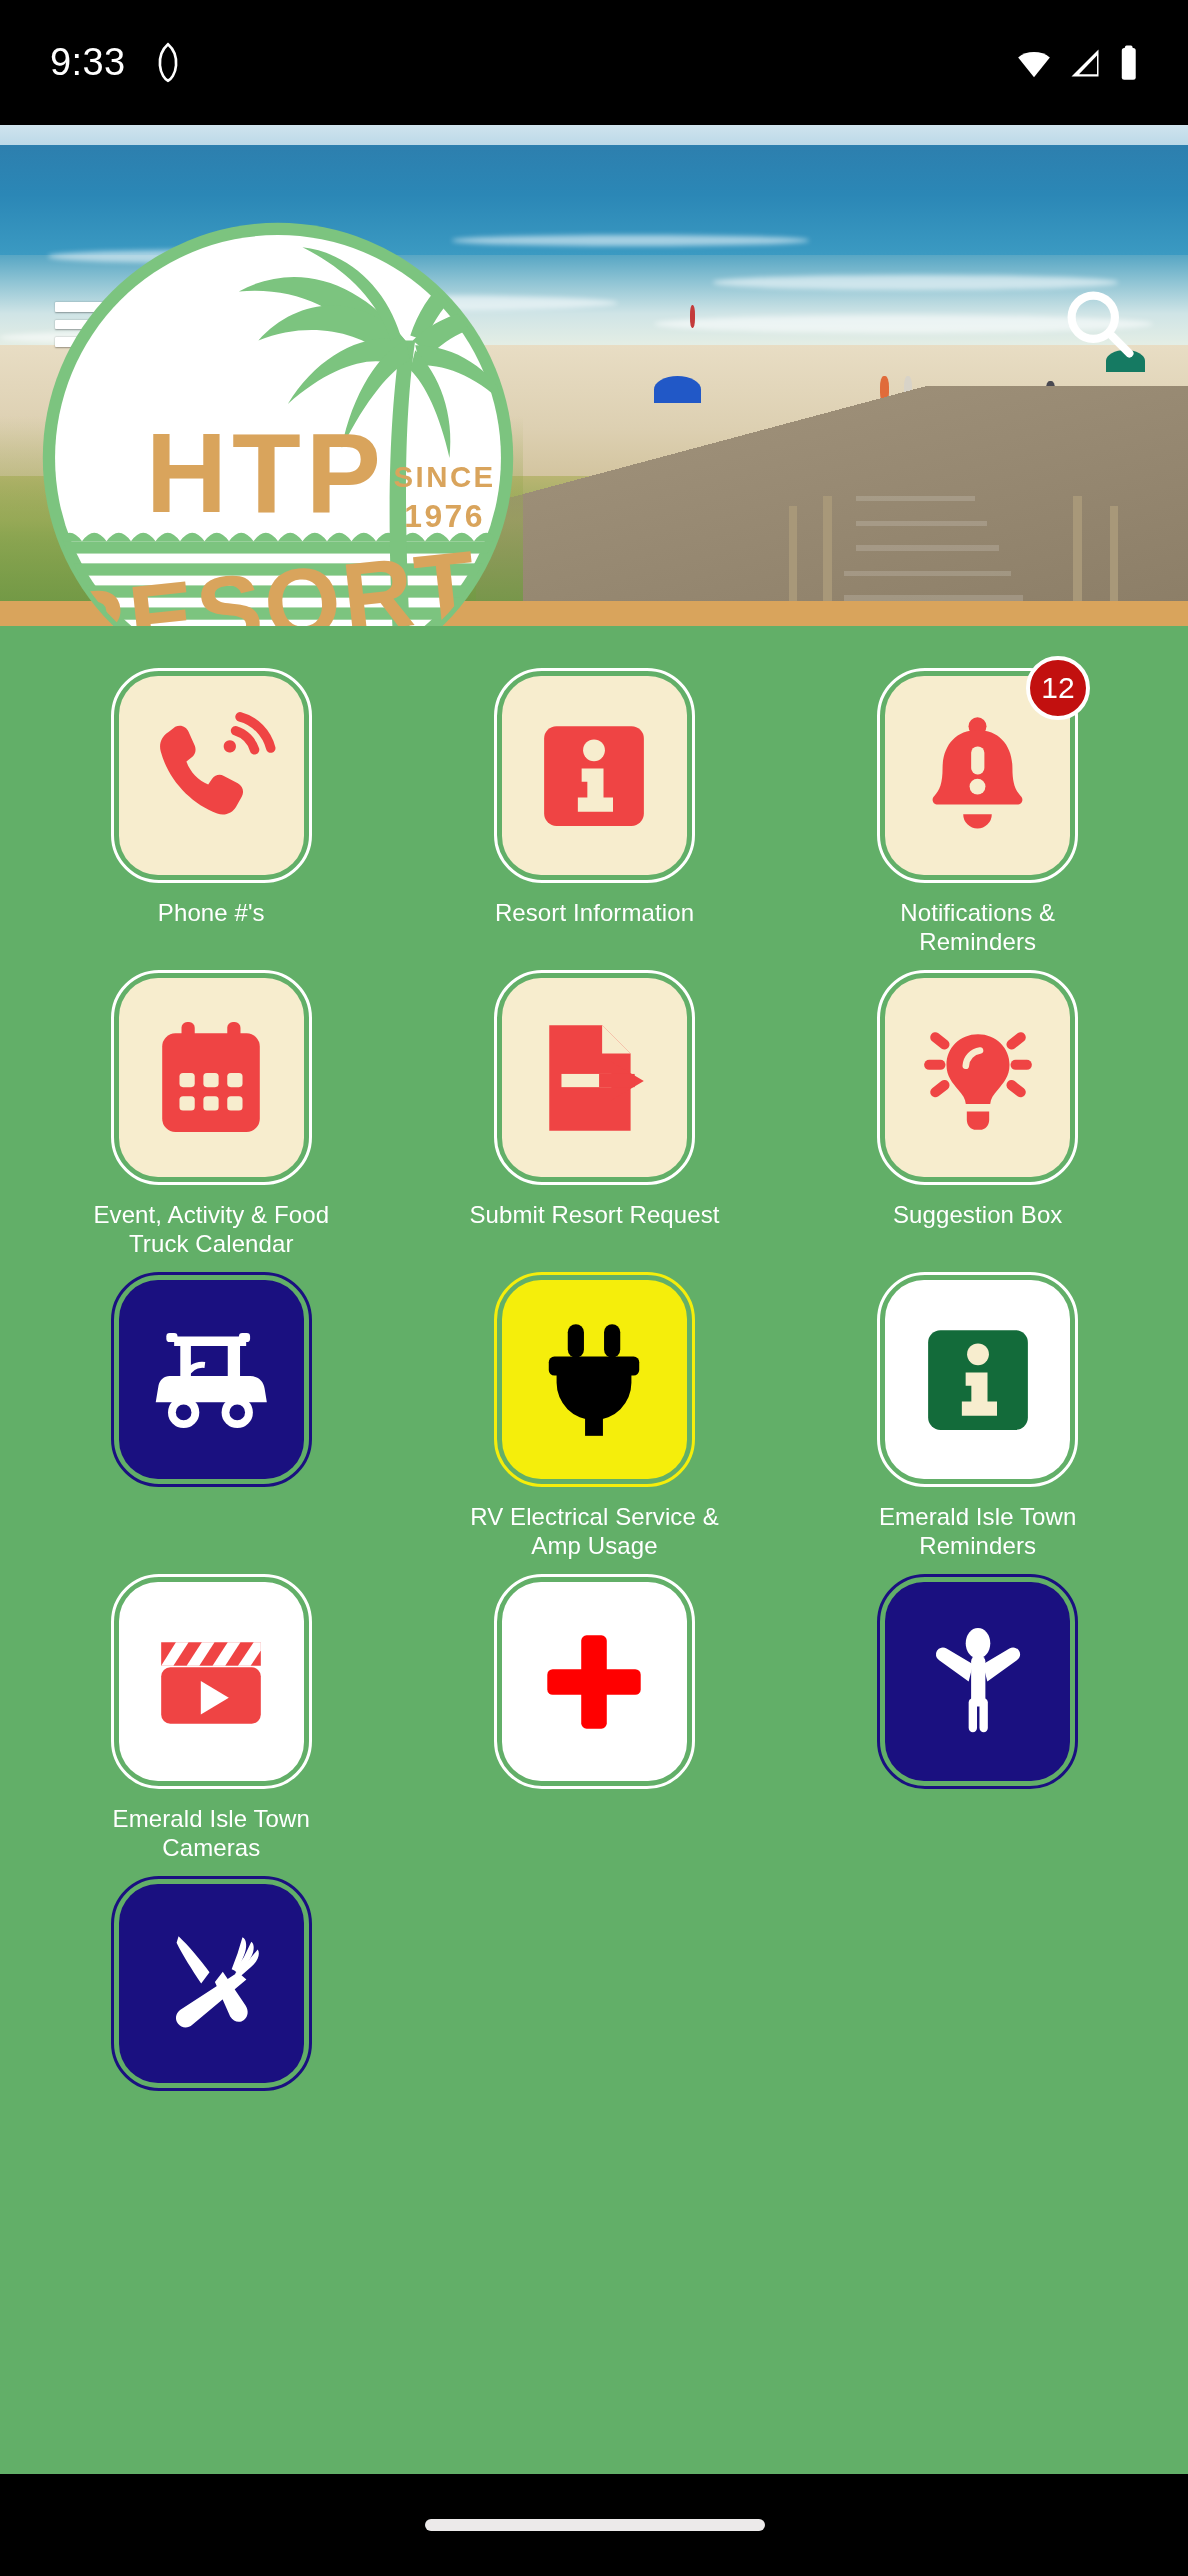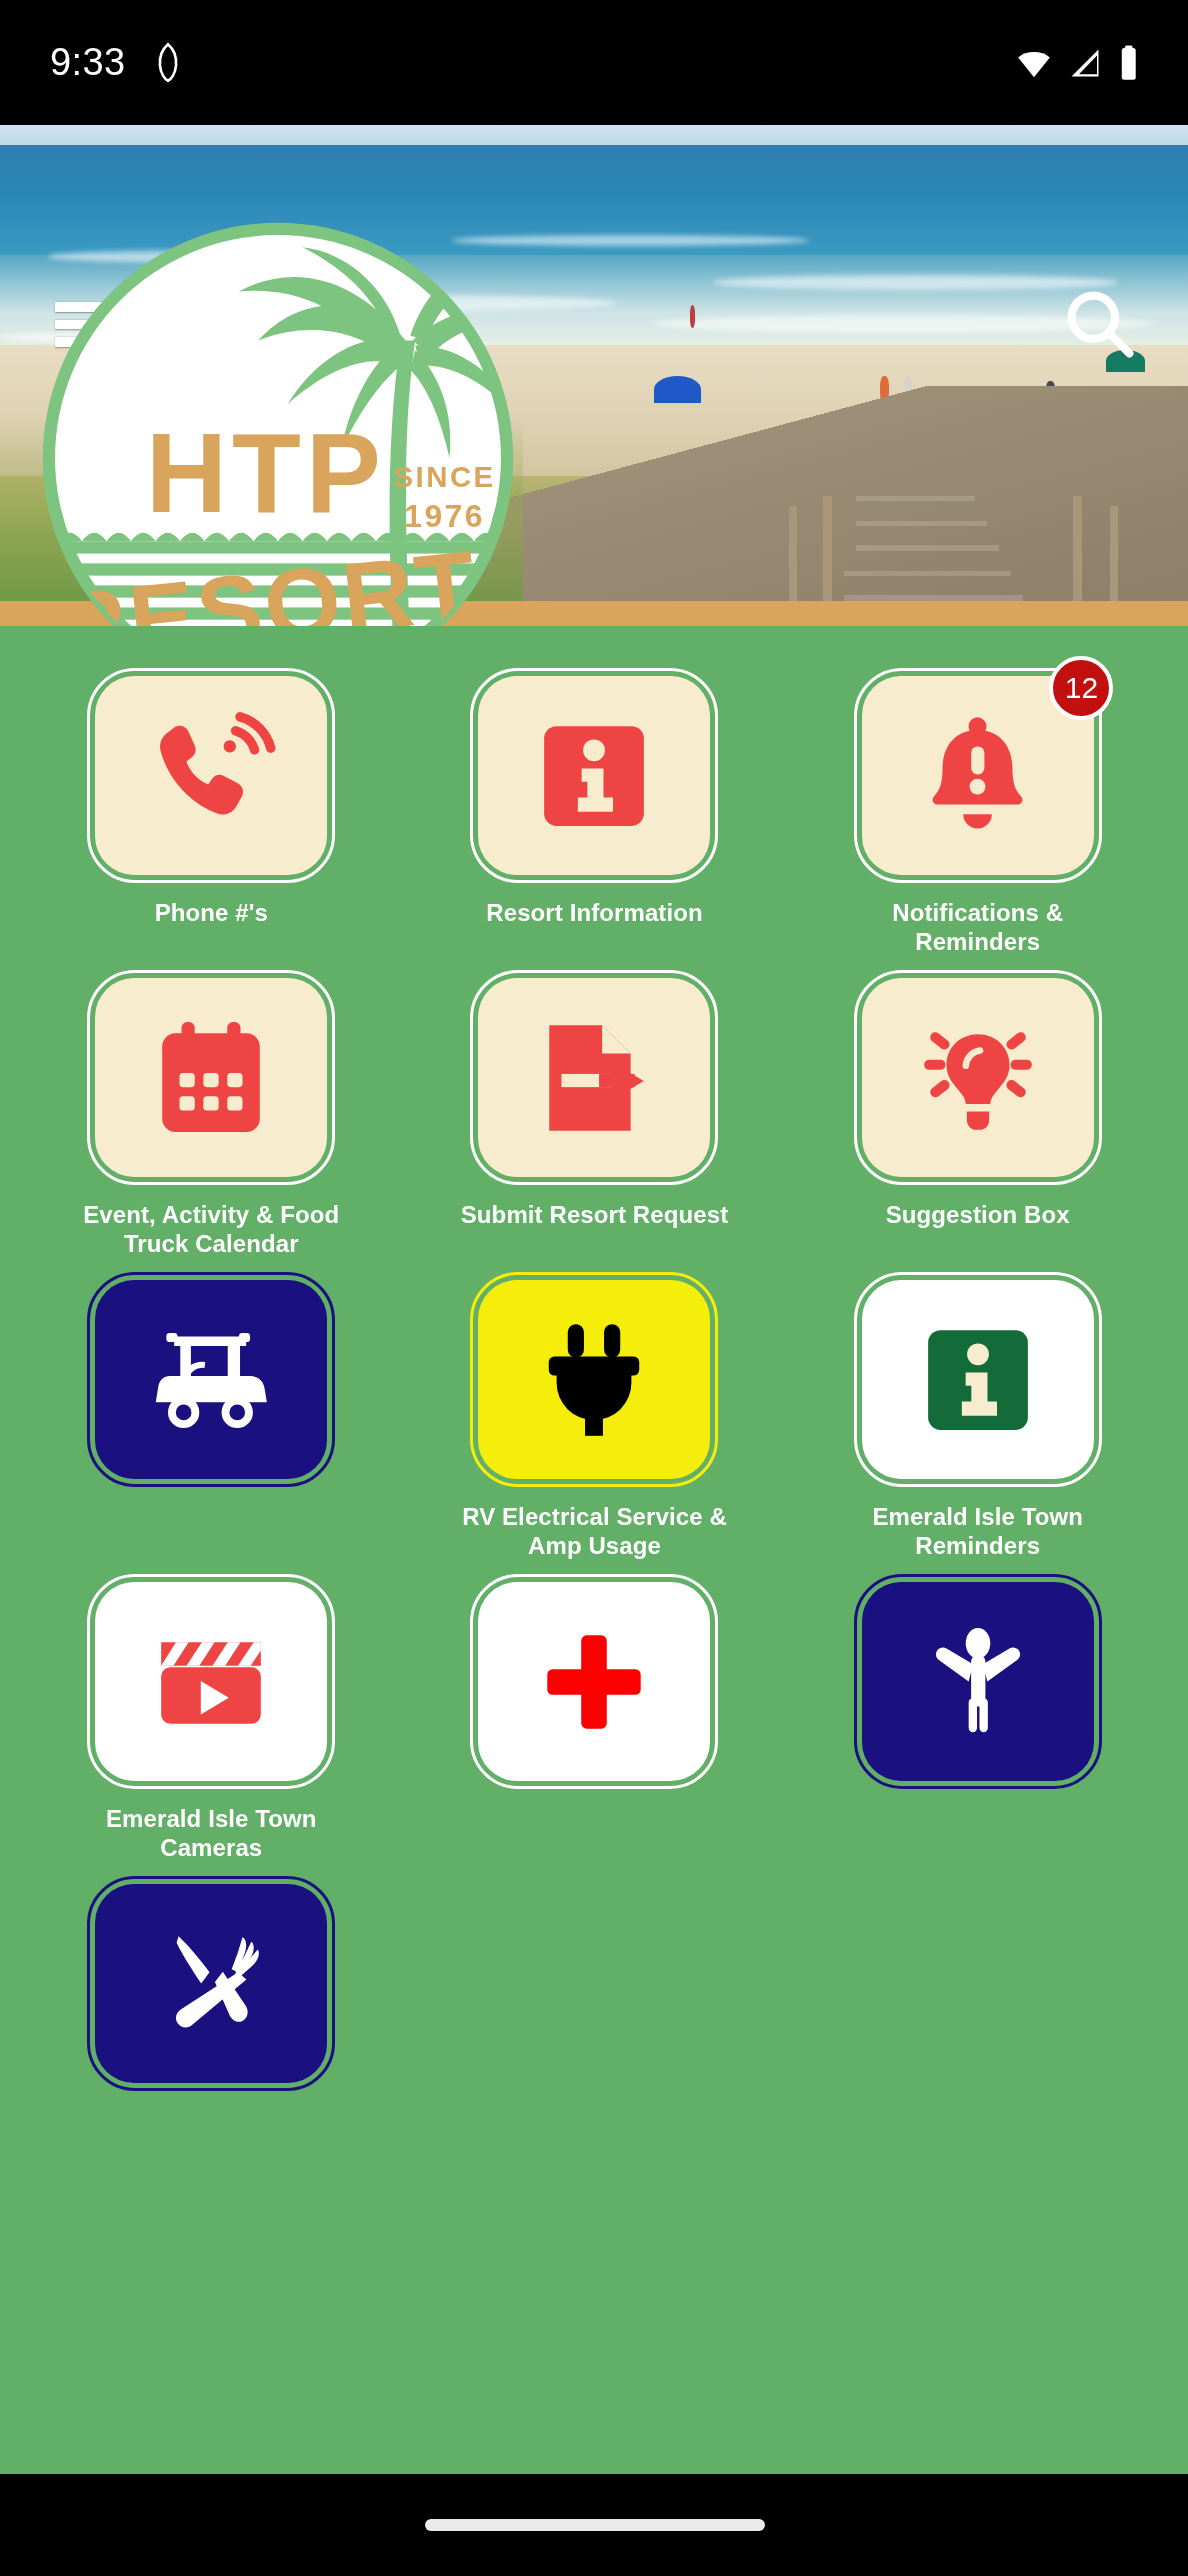--- a/index.html
+++ b/index.html
@@ -69,30 +69,30 @@
 
   
   .grid {
     position:absolute; top:626px; left:0; width:1189px;
     padding: 50px 19.7px 0 19.7px;
     display:grid; grid-template-columns: repeat(3, 1fr);
     row-gap: 21.5px;
   }
   .tile { display:flex; flex-direction:column; align-items:center; cursor:pointer; }
   .tile-box {
-    position:relative; width:232px; height:199px; border-radius:39px;
+    position:relative; width:185px; height:199px; border-radius:39px;
     display:flex; align-items:center; justify-content:center;
   }
   
   .tile-box::before {
     content:''; position:absolute; left:-8px; top:-8px; right:-8px; bottom:-8px;
     border-radius:48px; border:3.6px solid var(--ring,#ffffff);
   }
   .tile-label {
-    margin-top: 23px; color:#fff; font-size:24px; font-weight:700;
+    margin-top: 23px; color:#fff; font-size:24px; font-weight:400;
     text-align:center; line-height:1.22; letter-spacing:0.1px;
     max-width: 268px;
   }
   .badge {
     position:absolute; right:-19.7px; top:-19.7px;
     min-width:64px; height:64px; padding:0 7.2px;
     border-radius:32px; background:#C2100F; border:4.5px solid #fff;
     color:#fff; font-size:30px; font-weight:400;
     display:flex; align-items:center; justify-content:center;
   }

